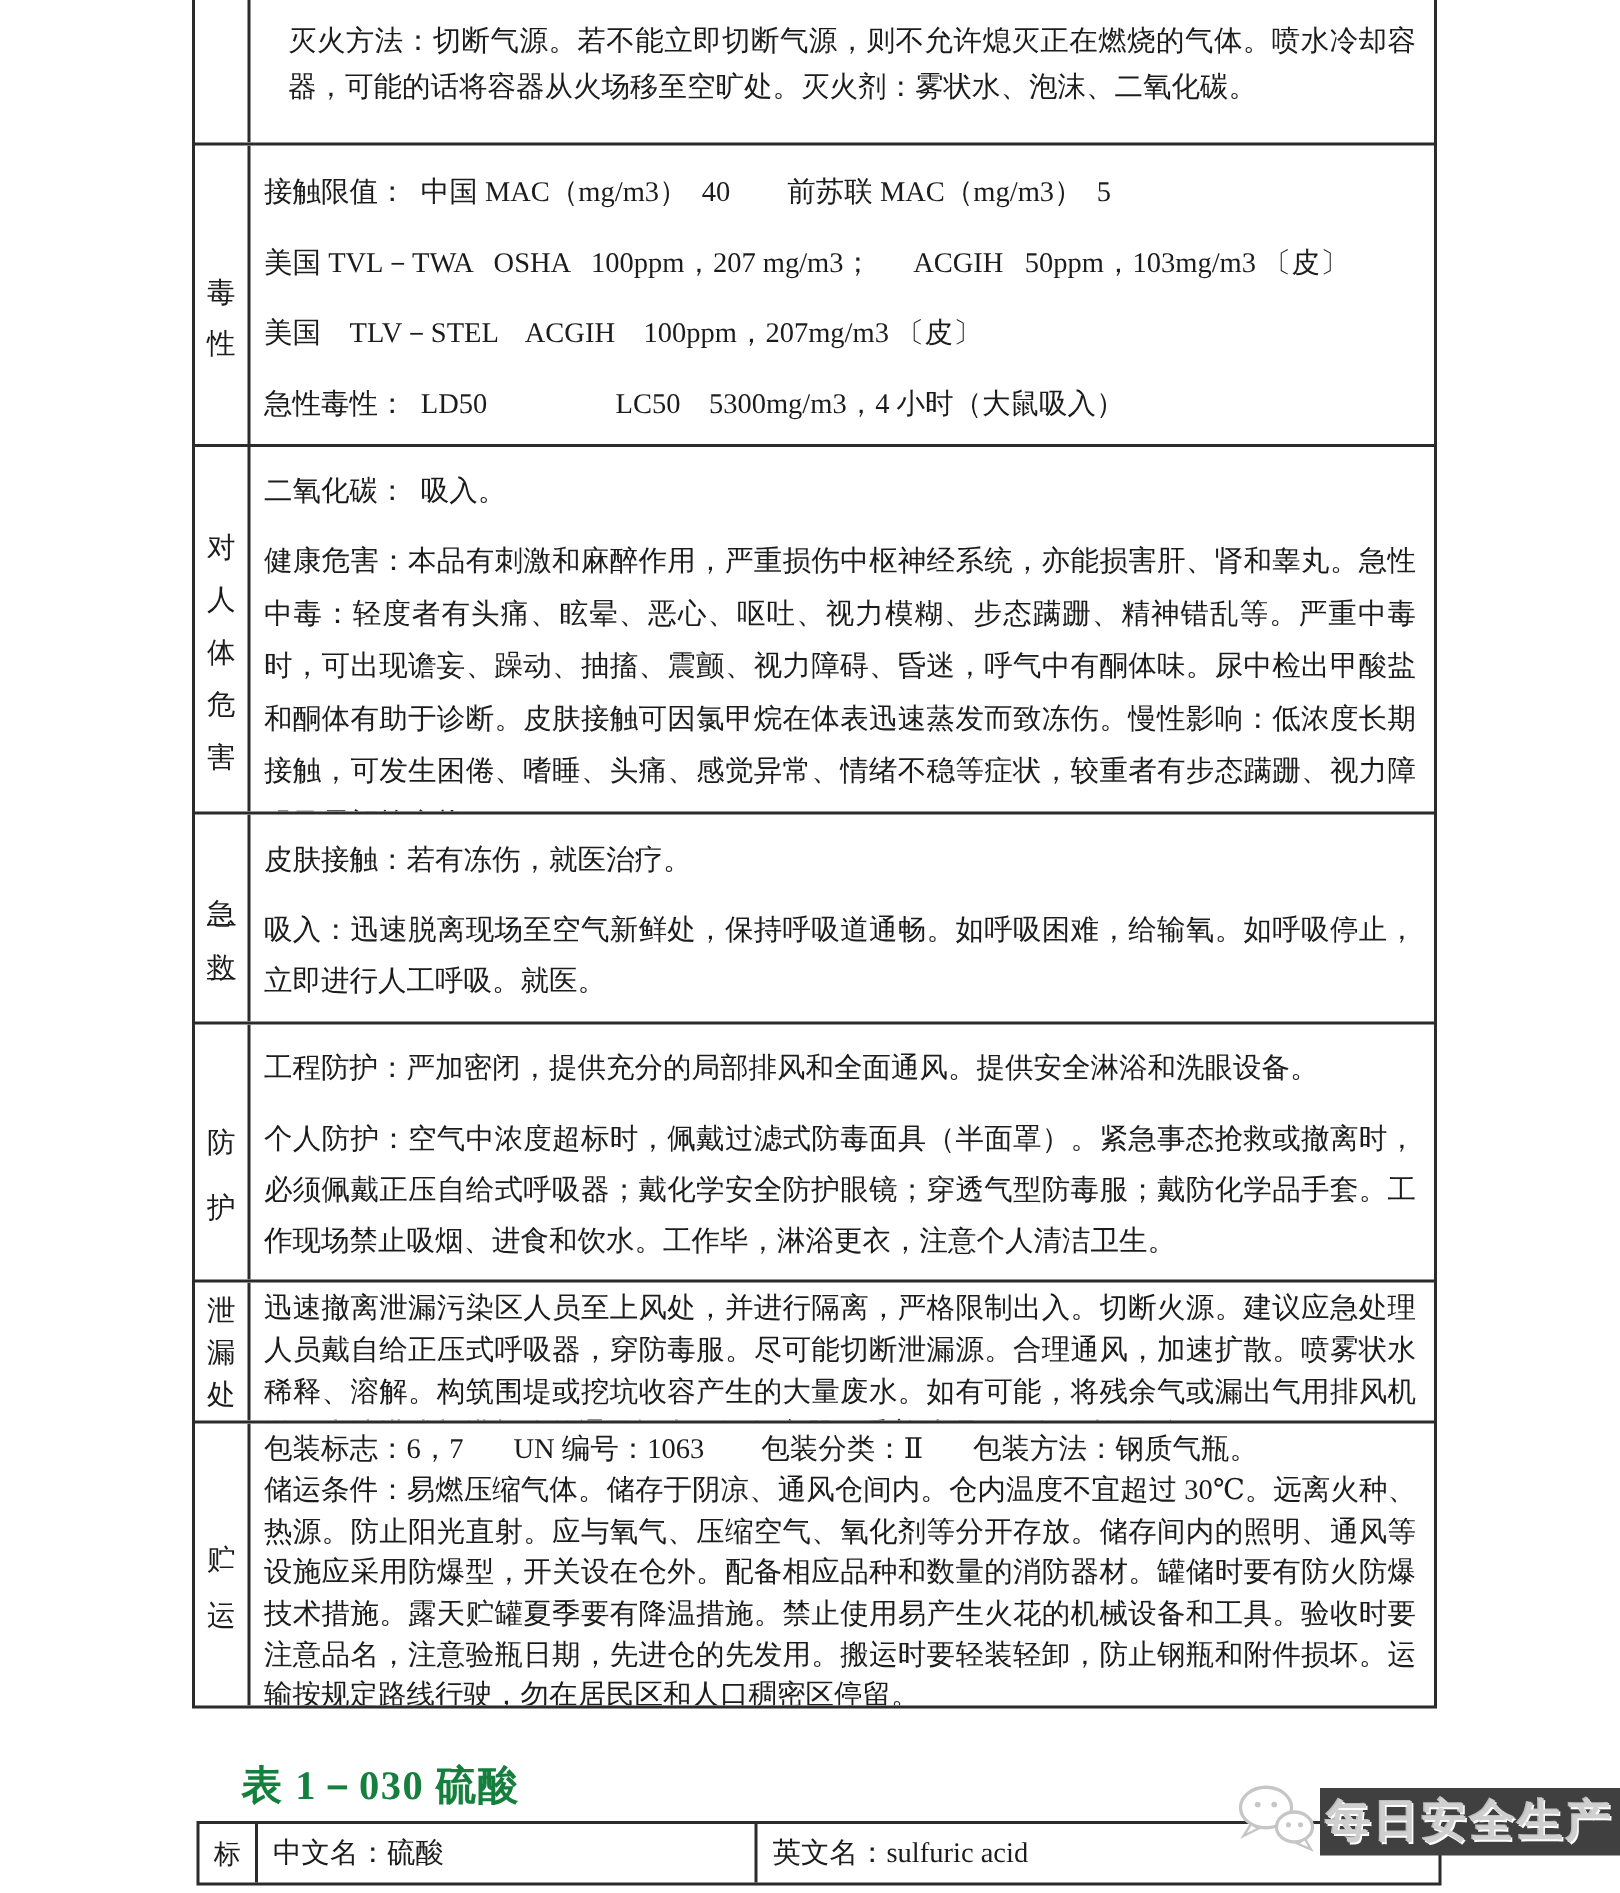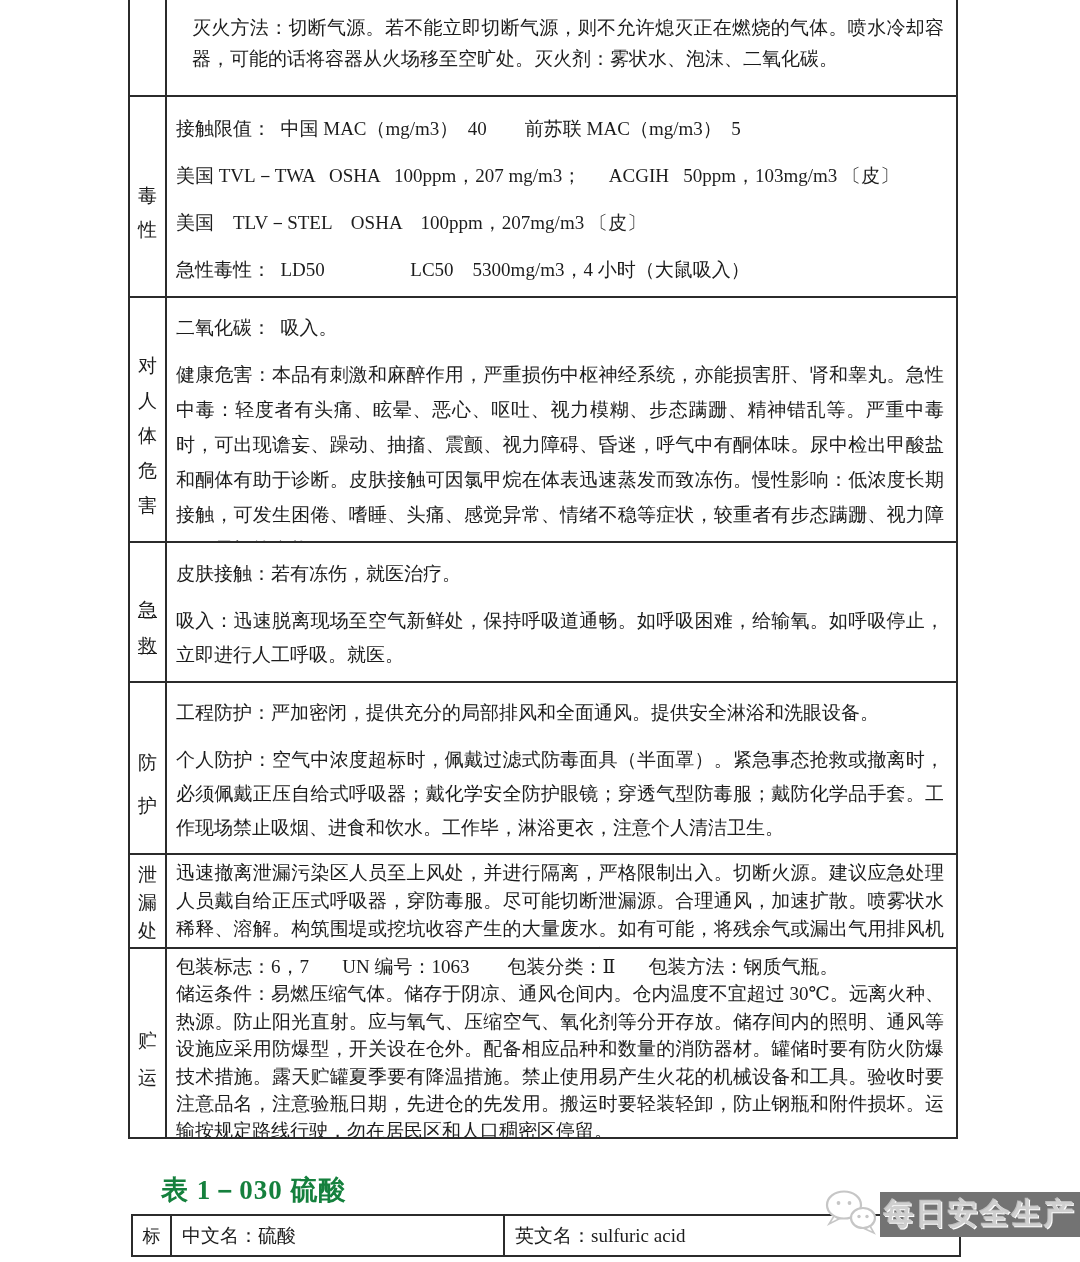--- a/index.html
+++ b/index.html
@@ -89,21 +89,21 @@
     position:absolute; left:822px; top:1188px;
     display:flex; align-items:center;
     z-index:5;
   }
   .wm-icon { flex:0 0 auto; }
   .wm-text {
     font-size:30px;
     font-weight:bold;
     letter-spacing:2px;
     color:#cfcfcf;
-    background:#737373;
+    background:#404040;
     padding:2px 4px;
     text-shadow:1px 1px 0 #ffffff, -1px -1px 0 #bdbdbd;
     font-family:"Liberation Sans","DejaVu Sans",sans-serif;
   }
 </style>
 </head>
 <body>
 
 <div class="page">
 
@@ -118,21 +118,21 @@
       </div>
     </div>
 
     <div class="row r1">
       <div class="row-label">
         <div class="label-text">毒性</div>
       </div>
       <div class="row-cell">
         <div class="para">接触限值：  中国 MAC（mg/m3）  40        前苏联 MAC（mg/m3）  5</div>
         <div class="para">美国 TVL－TWA   OSHA   100ppm，207 mg/m3；      ACGIH   50ppm，103mg/m3 〔皮〕</div>
-        <div class="para">美国    TLV－STEL    OSHA    100ppm，207mg/m3 〔皮〕</div>
+        <div class="para">美国    TLV－STEL    ACGIH    100ppm，207mg/m3 〔皮〕</div>
         <div class="para">急性毒性：  LD50                  LC50    5300mg/m3，4 小时（大鼠吸入）</div>
       </div>
     </div>
 
     <div class="row r2">
       <div class="row-label">
         <div class="label-text">对人体危害</div>
       </div>
       <div class="row-cell">
         <div class="para">二氧化碳：  吸入。</div>

